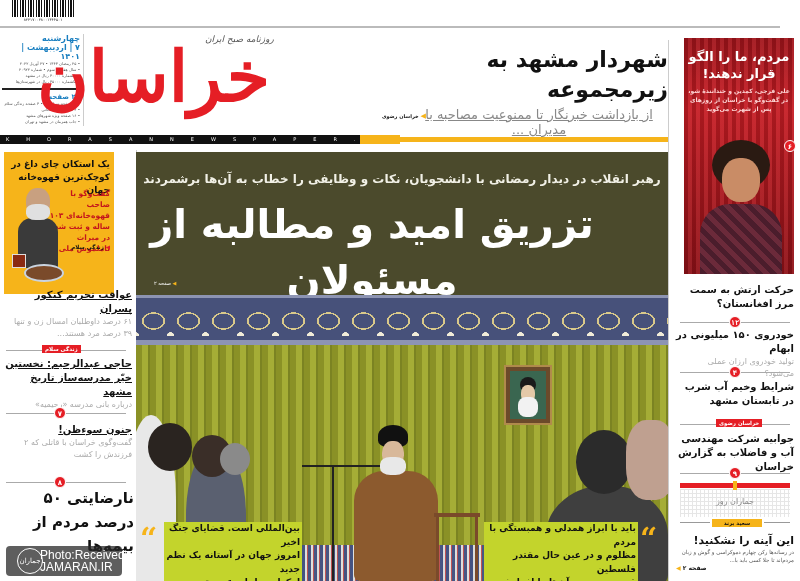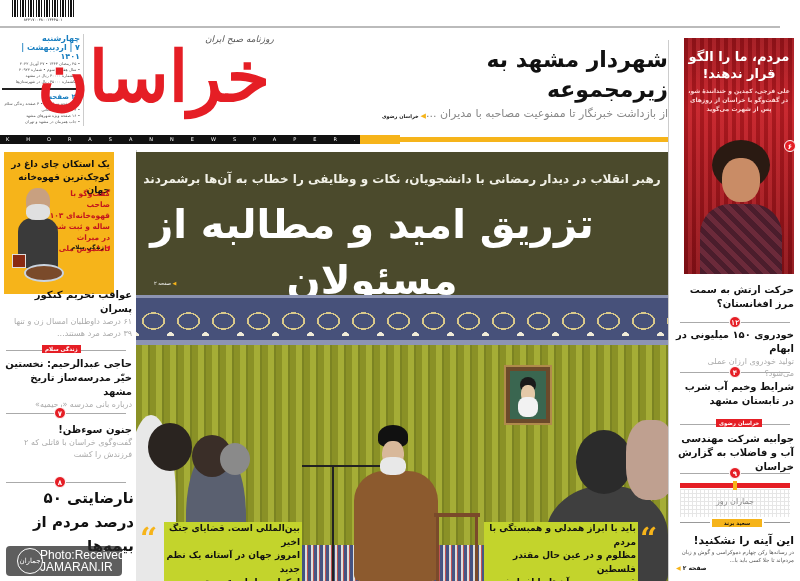--- a/index.html
+++ b/index.html
@@ -21,21 +21,21 @@
 
     .logo { position: absolute; left: 90px; top: 22px; width: 180px; height: 110px; color: #e51e25;
       font-family: "DejaVu Serif", serif; font-size: 70px; font-weight: bold; line-height: 110px; text-align: center; }
     .logo-sub { position: absolute; left: 205px; top: 34px; font-size: 9px; color: #555; font-style: italic; }
 
     .site-strip { position: absolute; left: 0; top: 135px; width: 360px; height: 9px; background: #111; color: #fff;
       font-size: 5px; letter-spacing: 17px; direction: ltr; padding-left: 6px; line-height: 9px; white-space: nowrap; overflow: hidden; }
     .site-strip-yellow { position: absolute; left: 360px; top: 135px; width: 40px; height: 9px; background: #f6b41a; }
 
     .headline { position: absolute; left: 410px; top: 45px; width: 258px; text-align: right; font-size: 22px; font-weight: bold; line-height: 30px; color: #111; }
-    .head-sub { position: absolute; left: 410px; top: 107px; width: 258px; text-align: right; font-size: 11px; color: #888; }
+    .head-sub { position: absolute; left: 410px; top: 107px; width: 258px; text-align: center; font-size: 13px; color: #888; text-decoration: underline; }
     .head-src { position: absolute; left: 382px; top: 112px; font-size: 5px; font-weight: bold; color: #111; }
     .head-arrow { color: #f6b41a; font-size: 7px; }
     .yellow-rule { position: absolute; left: 390px; top: 137px; width: 278px; height: 5px; background: #f6b41a; }
     .vrule-right { position: absolute; left: 668px; top: 40px; width: 1px; height: 541px; background: #ccc; }
     .vrule-left { position: absolute; left: 136px; top: 150px; width: 1px; height: 431px; background: #ccc; }
 
     .side-promo { position: absolute; left: 668px; top: 38px; width: 110px; height: 236px;
       background: linear-gradient(180deg, #a2141b 0%, #c71d24 30%, #8f1117 100%); overflow: hidden; margin-left: 16px; }
     .curtain { position: absolute; inset: 0; background: repeating-linear-gradient(90deg, rgba(0,0,0,0.15) 0 4px, rgba(255,255,255,0.06) 4px 8px); }
     .promo-title { position: relative; text-align: center; color: #fff; font-weight: bold; font-size: 13px; line-height: 17px; margin-top: 10px; }
@@ -89,21 +89,21 @@
     .py-src { position: absolute; right: 4px; top: 92px; font-size: 5.5px; font-weight: bold; color: #111; }
     .py-src .arr { color: #e51e25; }
     .py-man { position: absolute; left: 14px; top: 36px; width: 40px; height: 80px; }
     .py-head { position: absolute; left: 8px; top: 0; width: 24px; height: 28px; border-radius: 45%; background: #c8a080; }
     .py-beard { position: absolute; left: 8px; top: 16px; width: 24px; height: 16px; border-radius: 40%; background: #e0e0e0; }
     .py-body-shirt { position: absolute; left: 0; top: 30px; width: 40px; height: 50px; border-radius: 14px 14px 0 0; background: #3a3a3a; }
     .py-glass { position: absolute; left: 8px; top: 102px; width: 14px; height: 14px; background: #8a2a12; border: 1px solid #ddd; }
     .py-plate { position: absolute; left: 20px; top: 112px; width: 40px; height: 18px; border-radius: 50%; background: #7a4a2a; border: 2px solid #c9d3df; }
 
     .story { position: absolute; left: 4px; width: 128px; text-align: right; }
-    .story-title { font-size: 10px; font-weight: bold; color: #111; line-height: 14px; }
+    .story-title { font-size: 10px; font-weight: bold; color: #111; line-height: 14px; text-decoration: underline; }
     .story-body { font-size: 8px; color: #aaa; line-height: 12px; }
     .rule-badge { position: absolute; height: 1px; background: #aaa; }
     .section-tag { position: absolute; background: #e51e25; color: #fff; font-size: 5.5px; font-weight: bold; padding: 1px 3px; }
     .big-story { position: absolute; left: 4px; top: 486px; width: 130px; text-align: right; font-size: 15px; font-weight: bold; line-height: 24px; color: #111; }
 
     .watermark { position: absolute; left: 6px; top: 546px; width: 116px; height: 30px; background: rgba(40,40,40,0.75); border-radius: 4px; direction: ltr; }
     .wm-logo { position: absolute; left: 11px; top: 2px; width: 26px; height: 26px; border-radius: 50%; border: 1.5px solid #fff; color: #fff; font-size: 7px; text-align: center; line-height: 24px; }
     .wm-text { position: absolute; left: 34px; top: 3px; color: #fff; font-size: 12px; line-height: 12px; font-family: "Liberation Sans", sans-serif; }
 
     .r-story { position: absolute; left: 676px; width: 118px; text-align: right; }

